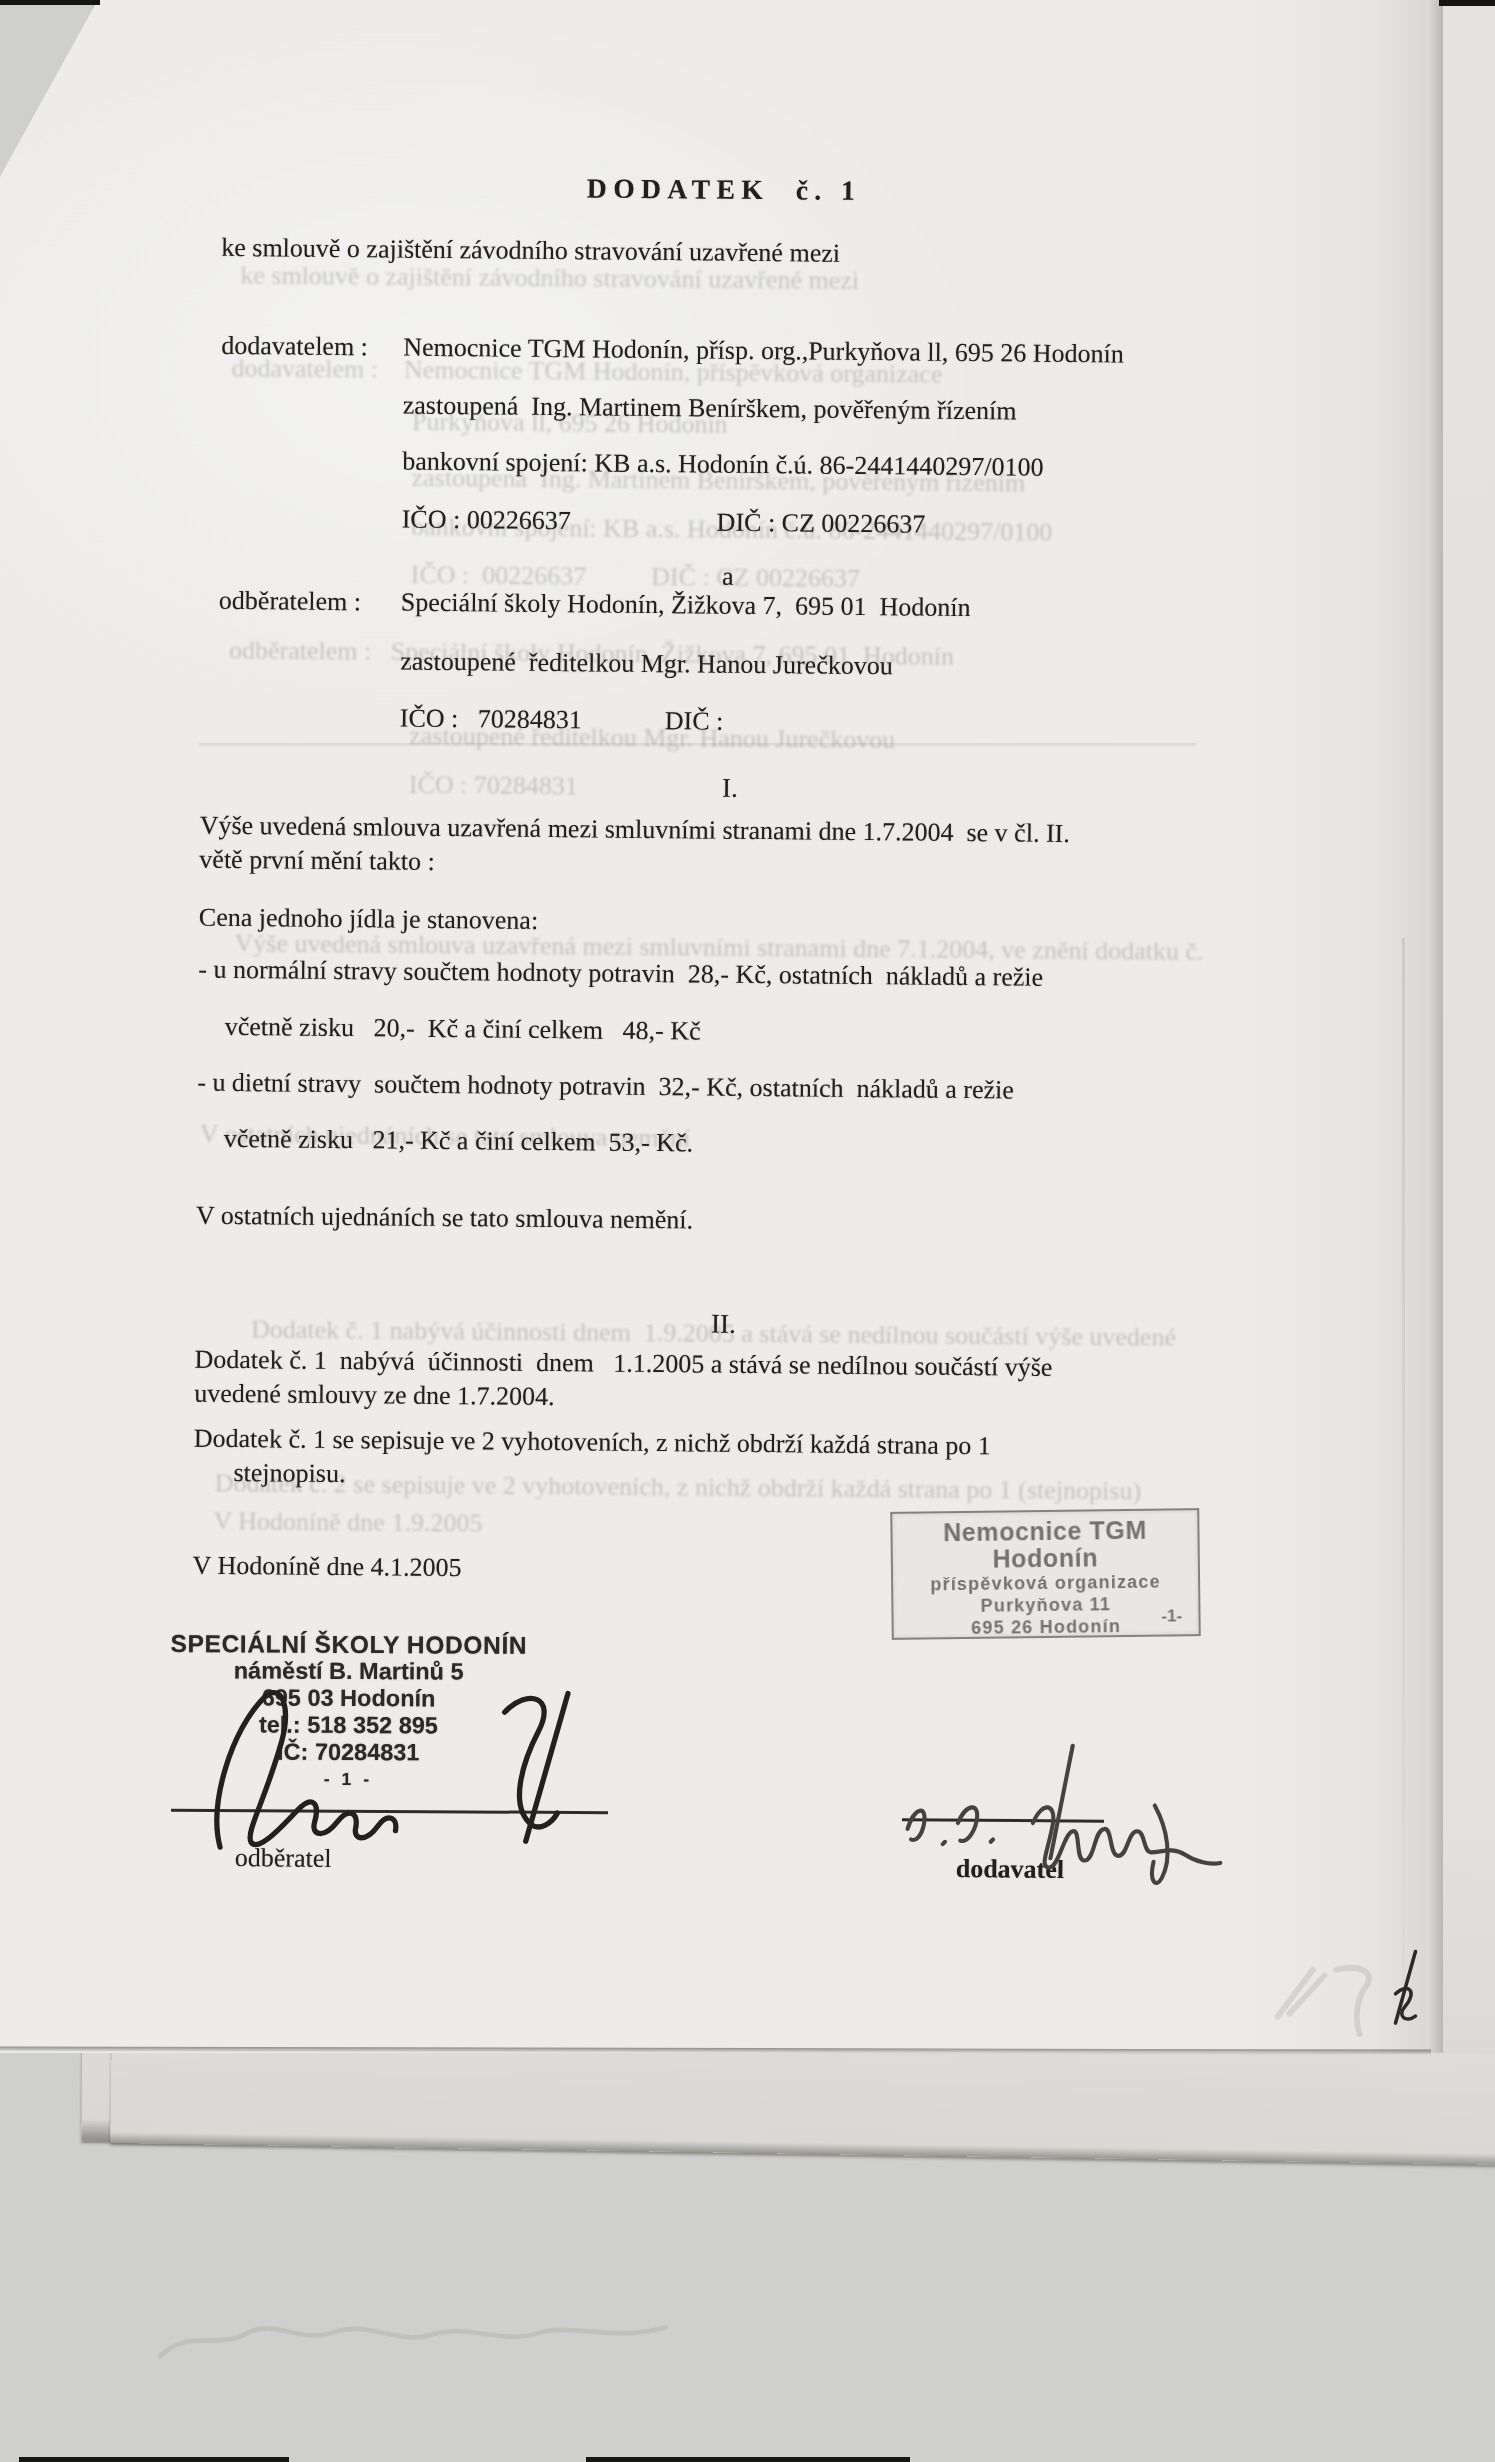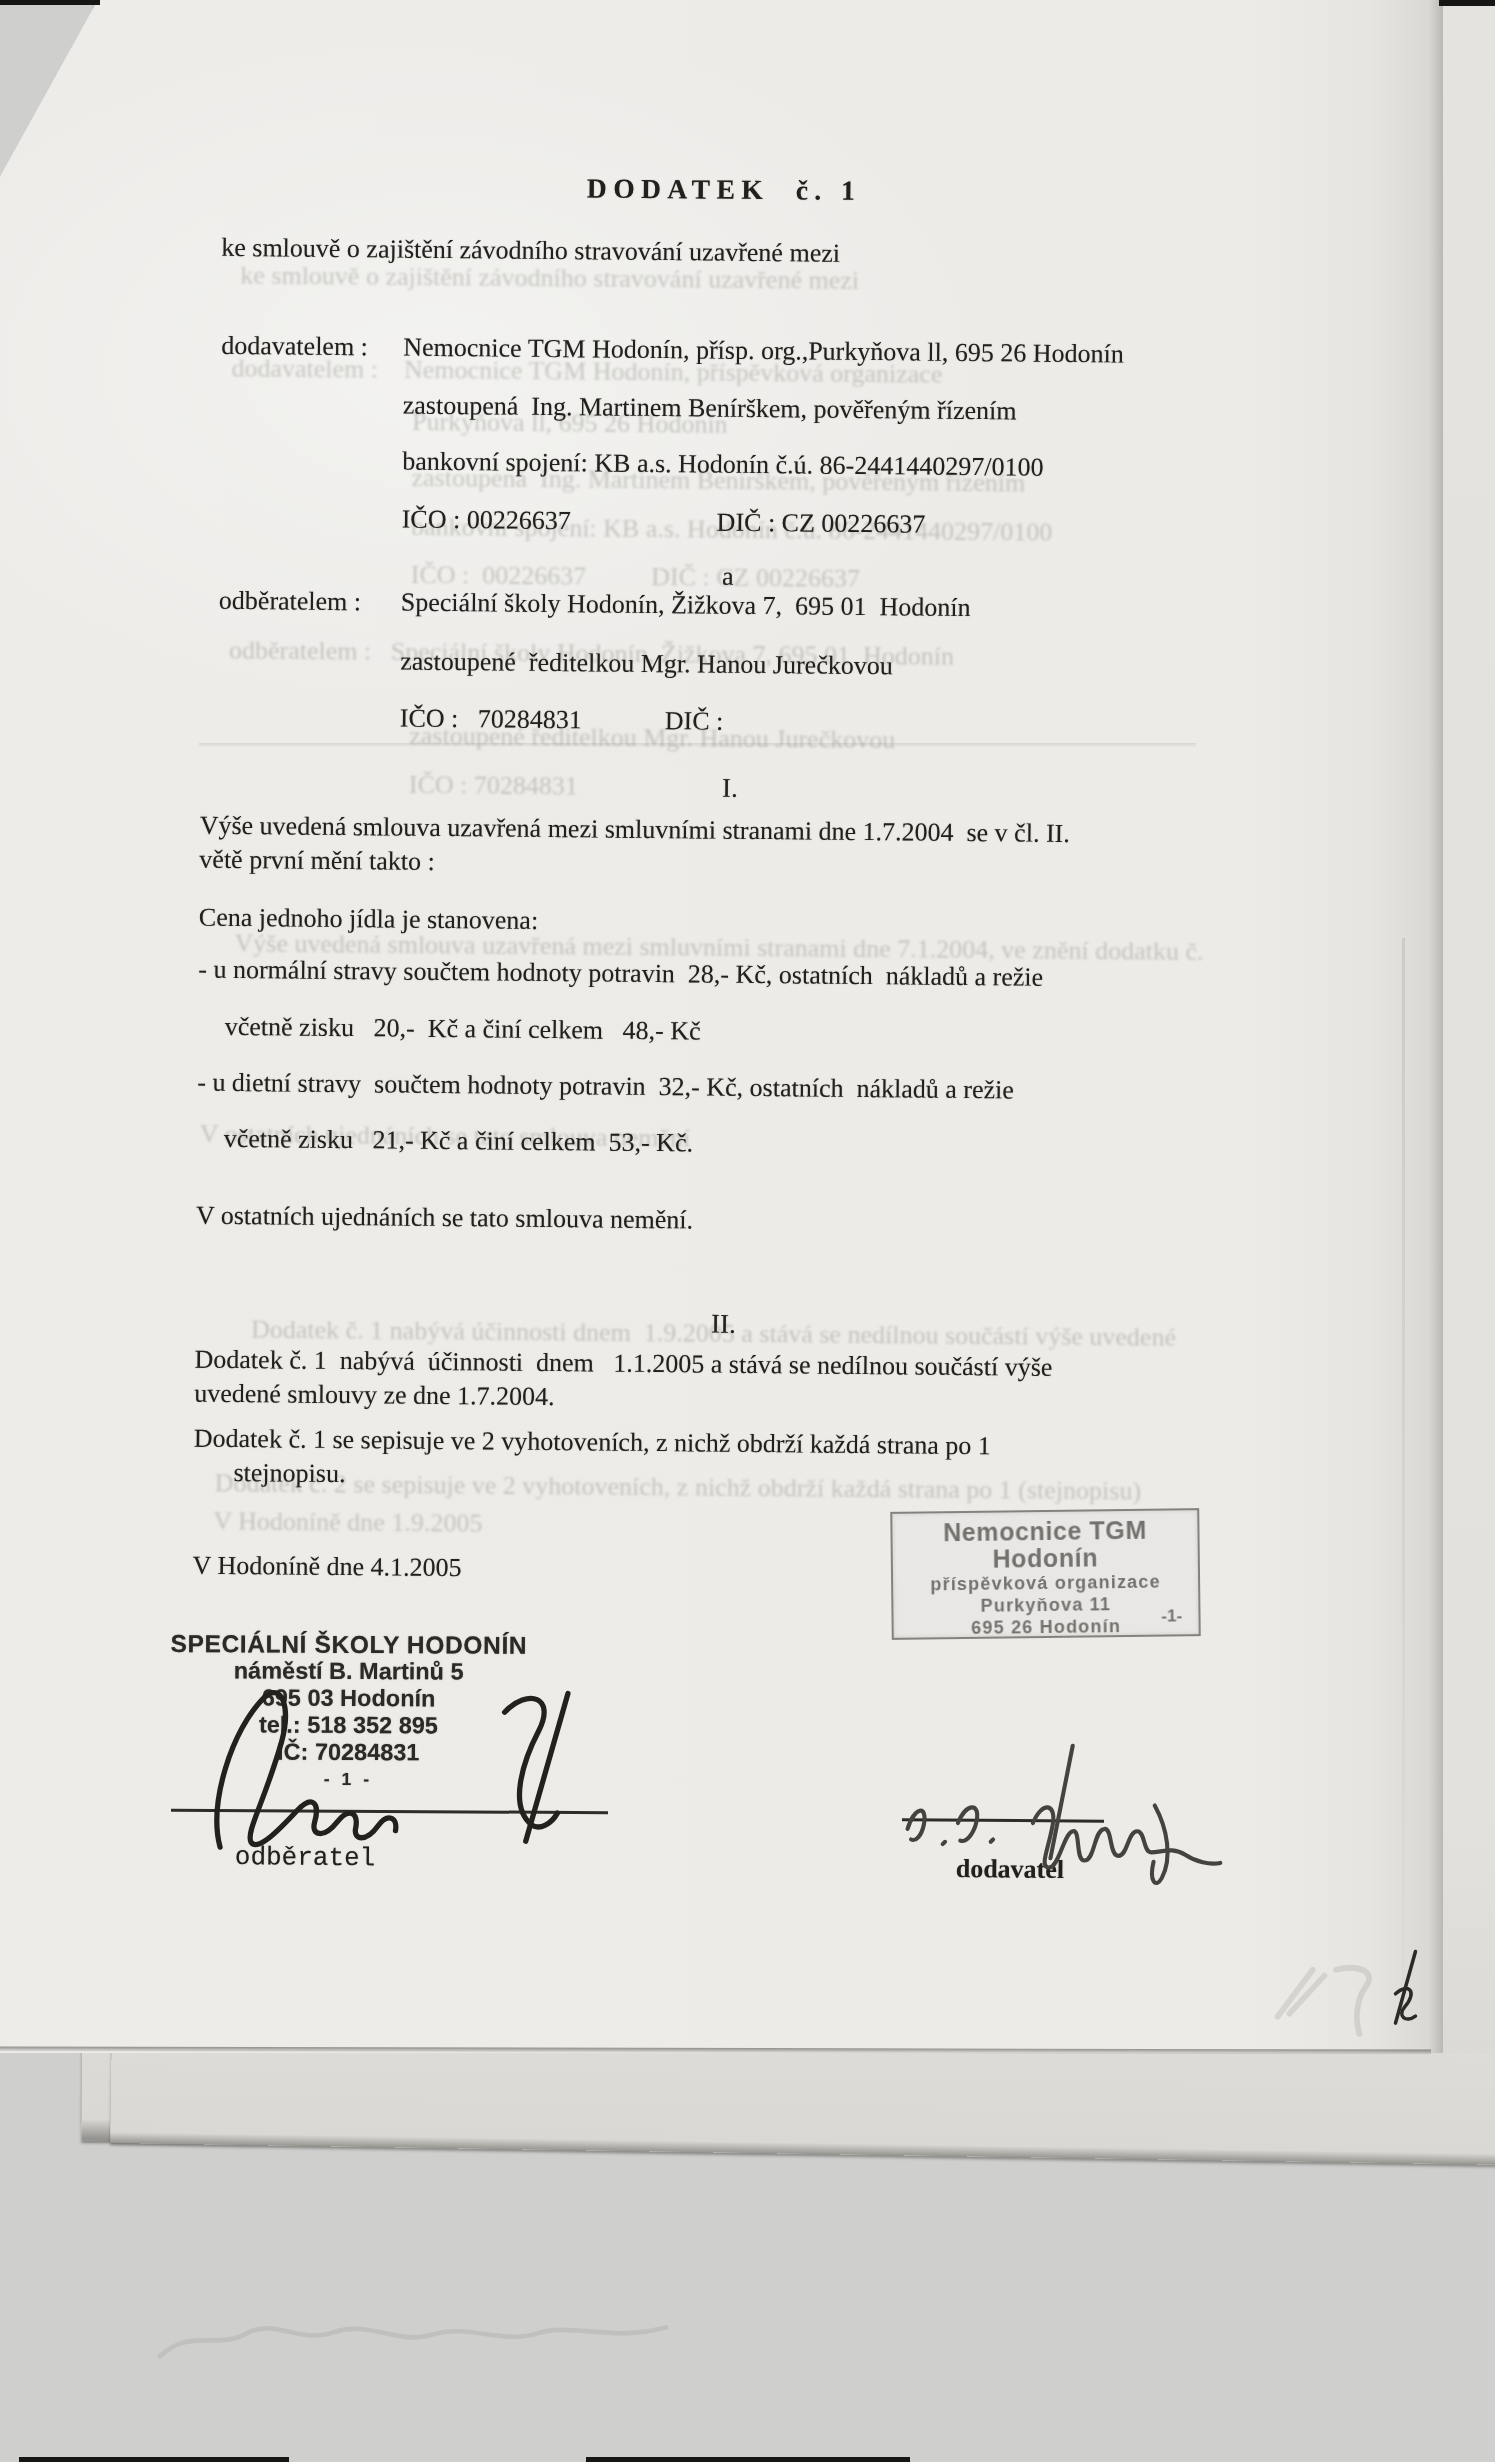--- a/index.html
+++ b/index.html
@@ -159,21 +159,21 @@
     <div class="txt" style="left:206px;top:1200px;">V ostatních ujednáních se tato smlouva nemění.</div>
 
     <div class="txt sec-head" style="left:722px;top:1303px;">II.</div>
     <div class="txt" style="left:206px;top:1344px;">Dodatek č. 1  nabývá  účinnosti  dnem   1.1.2005 a stává se nedílnou součástí výše</div>
     <div class="txt" style="left:206px;top:1378px;">uvedené smlouvy ze dne 1.7.2004.</div>
     <div class="txt" style="left:206px;top:1423px;">Dodatek č. 1 se sepisuje ve 2 vyhotoveních, z nichž obdrží každá strana po 1</div>
     <div class="txt" style="left:206px;top:1457px;margin-left:40px;">stejnopisu.</div>
 
     <div class="txt" style="left:206px;top:1550px;">V Hodoníně dne 4.1.2005</div>
 
-    <div class="txt" style="left:251px;top:1842px;font-size:26px;font-family:Liberation Mono, monospace;">odběratel</div>
+    <div class="txt" style="left:251px;top:1842px;font-size:26px;">odběratel</div>
     <div class="txt" style="left:972px;top:1846px;font-size:26px;font-weight:bold;">dodavatel</div>
   </div>
 
   <div class="cust-stamp">
     <div class="cs1">SPECIÁLNÍ ŠKOLY HODONÍN</div>
     <div class="cs2">náměstí B. Martinů 5</div>
     <div class="cs2">695 03 Hodonín</div>
     <div class="cs2">tel.: 518 352 895</div>
     <div class="cs2">IČ: 70284831</div>
     <div class="cs6">- 1 -</div>

